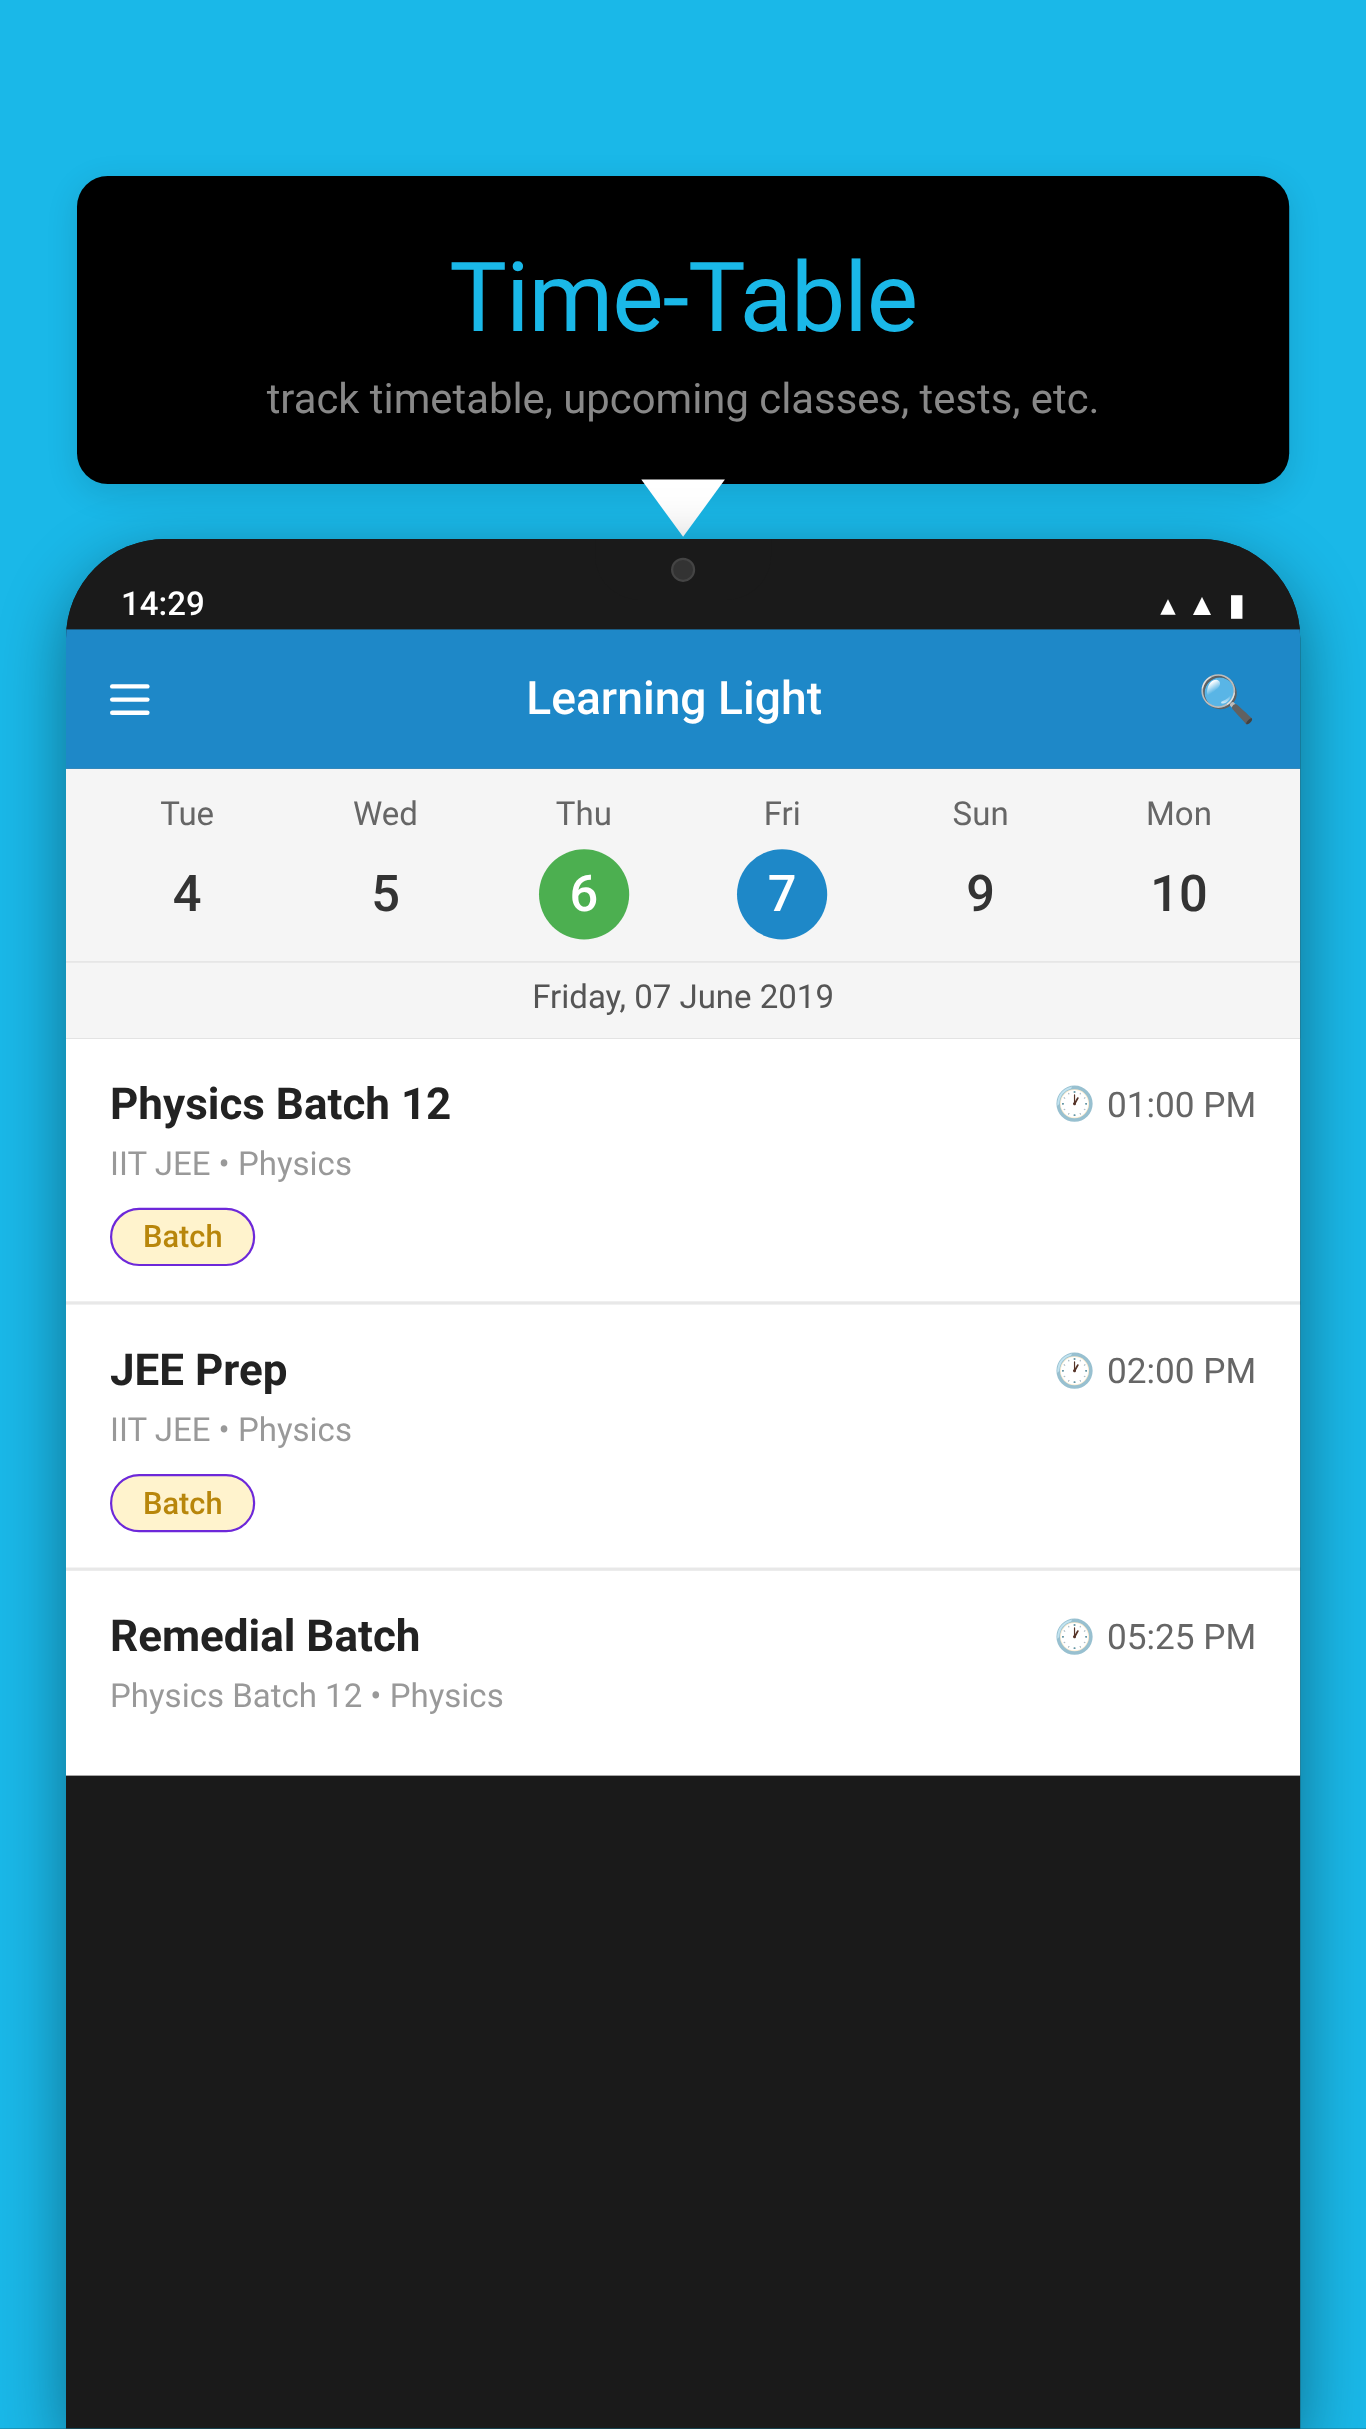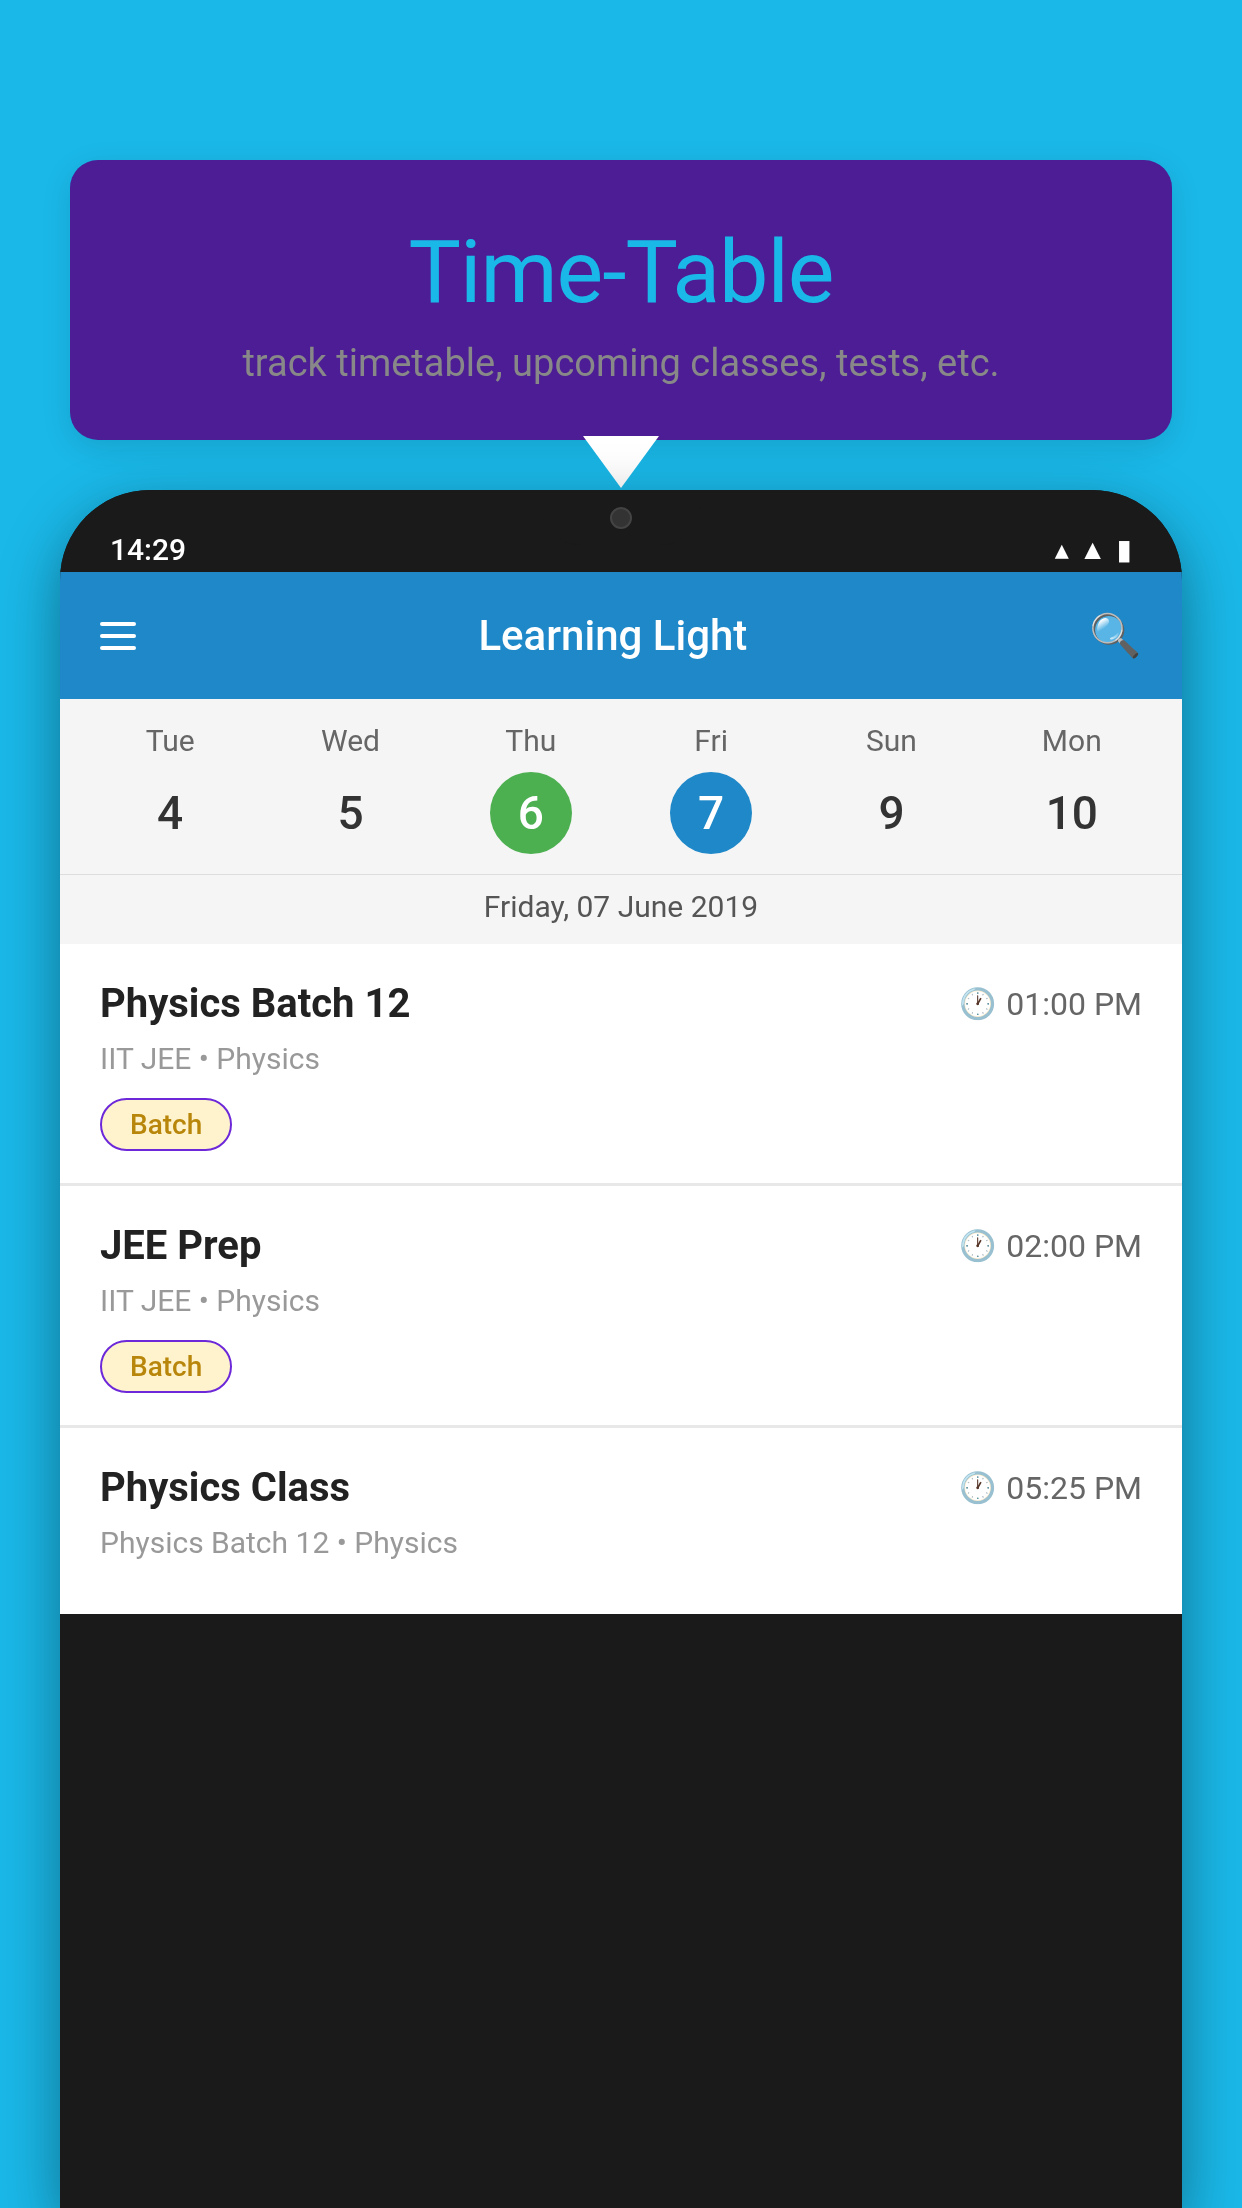--- a/index.html
+++ b/index.html
@@ -13,21 +13,21 @@
       overflow: hidden;
       position: relative;
     }
 
     
     .tooltip-card {
       position: absolute;
       top: 160px;
       left: 70px;
       right: 70px;
-      background: #4c1d95;
+      background: #000000;
       border-radius: 28px;
       padding: 60px 60px 55px;
       text-align: center;
       box-shadow: 0 8px 30px rgba(0,0,0,0.12);
     }
 
     .tooltip-card::after {
       content: '';
       position: absolute;
       bottom: -48px;
@@ -340,21 +340,21 @@
         <div class="class-time">
           <span style="font-size:30px;color:#888;">🕐</span>
           02:00 PM
         </div>
       </div>
       <div class="class-subtitle">IIT JEE • Physics</div>
       <span class="batch-badge">Batch</span>
     </div>
       <div class="class-item">
       <div class="class-header">
-        <div class="class-name">Physics Class</div>
+        <div class="class-name">Remedial Batch</div>
         <div class="class-time">
           <span style="font-size:30px;color:#888;">🕐</span>
           05:25 PM
         </div>
       </div>
       <div class="class-subtitle">Physics Batch 12 • Physics</div>
 
     </div>
     </div>
 

